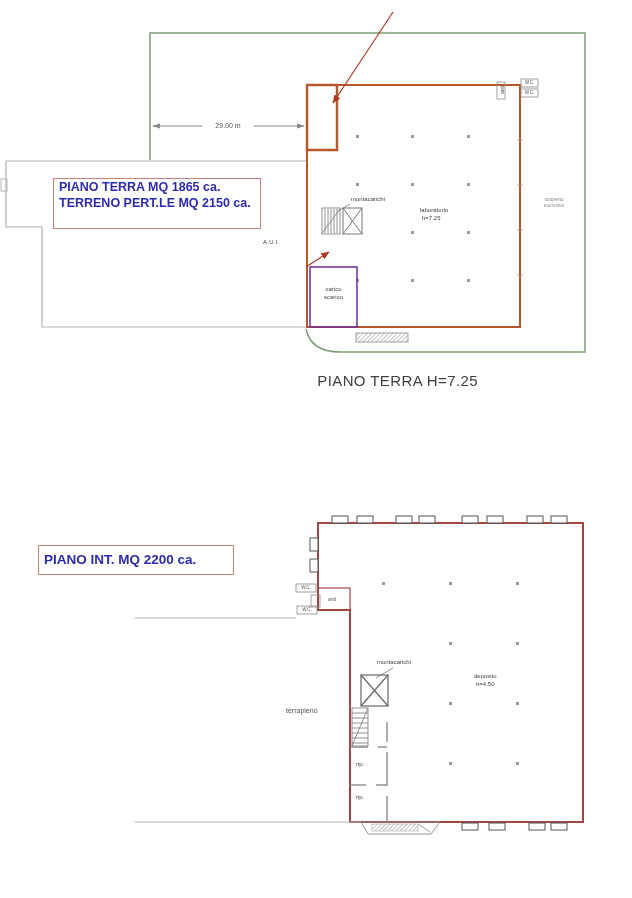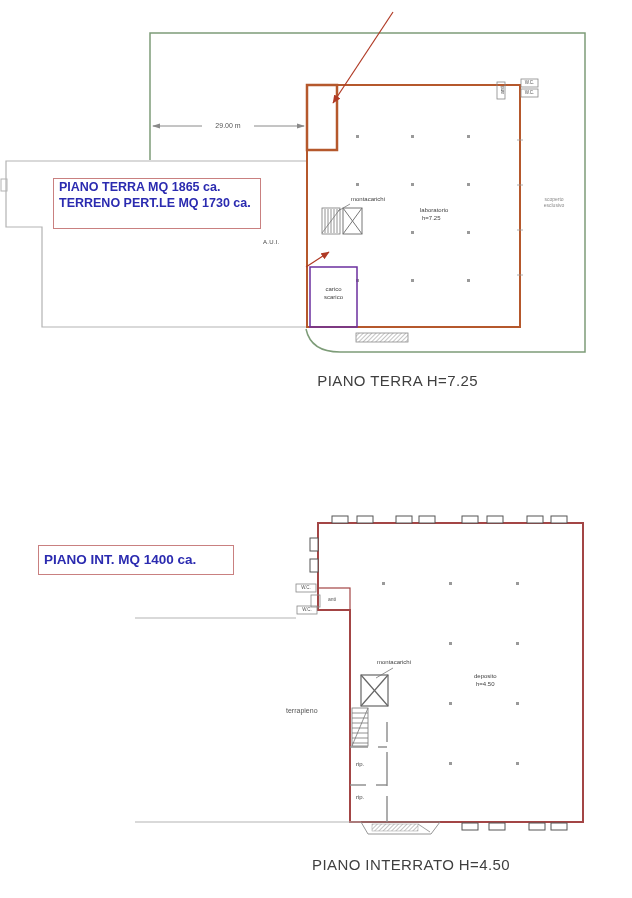--- a/index.html
+++ b/index.html
@@ -185,21 +185,21 @@
       <rect x="449" y="702" width="3" height="3"></rect>
           <rect x="516" y="702" width="3" height="3"></rect>
       <rect x="449" y="762" width="3" height="3"></rect>
           <rect x="516" y="762" width="3" height="3"></rect>
     </g>
   </g>
 </svg>
 
 <div class="areabox" style="left:53px;top:178px;width:206px;height:48px;font-size:12.5px;line-height:15.5px;padding-top:1px;">
   <div class="line">PIANO TERRA MQ 1865 ca.</div>
-  <div class="line">TERRENO PERT.LE MQ 1730 ca.</div>
+  <div class="line">TERRENO PERT.LE MQ 2150 ca.</div>
 </div>
 
 <div class="dim" style="left:202px;top:121px;width:52px;">29.00 m</div>
 
 <div class="lbl tiny center" style="left:342px;top:196px;width:52px;">montacarichi</div>
 
 <div class="lbl tiny" style="left:420px;top:207px;">laboratorio</div>
 <div class="lbl tiny" style="left:422px;top:214.5px;">h=7.25</div>
 
 <div class="lbl tiny center" style="left:310px;top:286px;width:47px;">carico</div>
@@ -210,32 +210,31 @@
 <div class="lbl center" style="left:536px;top:196px;width:36px;font-size:5px;line-height:6px;color:#8a8a8a;">scoperto</div>
 <div class="lbl center" style="left:536px;top:202px;width:36px;font-size:5px;line-height:6px;color:#8a8a8a;">esclusivo</div>
 
 <div class="lbl micro" style="left:521px;top:79px;width:17px;">W.C.</div>
 <div class="lbl micro" style="left:521px;top:89px;width:17px;">W.C.</div>
 <div class="lbl center" style="left:490px;top:87px;width:24px;font-size:5px;transform:rotate(-90deg);color:#555;">anti</div>
 
 <div class="caption" style="left:258px;top:372px;width:220px;">PIANO TERRA H=7.25</div>
 
 <div class="areabox" style="left:38px;top:545px;width:194px;height:28px;font-size:13.5px;line-height:27px;">
-  <div class="line">PIANO INT. MQ 1400 ca.</div>
+  <div class="line">PIANO INT. MQ 2200 ca.</div>
 </div>
 
 <div class="lbl tiny center" style="left:366px;top:659px;width:56px;">montacarichi</div>
 
 <div class="lbl tiny" style="left:474px;top:673px;">deposito</div>
 <div class="lbl tiny" style="left:476px;top:680.5px;">h=4.50</div>
 
 <div class="lbl" style="left:286px;top:707px;font-size:7px;color:#555;">terrapieno</div>
 
 <div class="lbl tiny" style="left:356px;top:761px;">rip.</div>
 <div class="lbl tiny" style="left:356px;top:794px;">rip.</div>
 
 <div class="lbl micro" style="left:296px;top:584px;width:20px;">W.C.</div>
 <div class="lbl micro" style="left:297px;top:606px;width:20px;">W.C.</div>
 <div class="lbl" style="left:328px;top:596px;font-size:5px;color:#555;">anti</div>
 
-<div class="caption" style="left:280px;top:856px;width:230px;">PIANO INTERRATO H=4.50</div>
 
 </div>
 
 </body></html>

